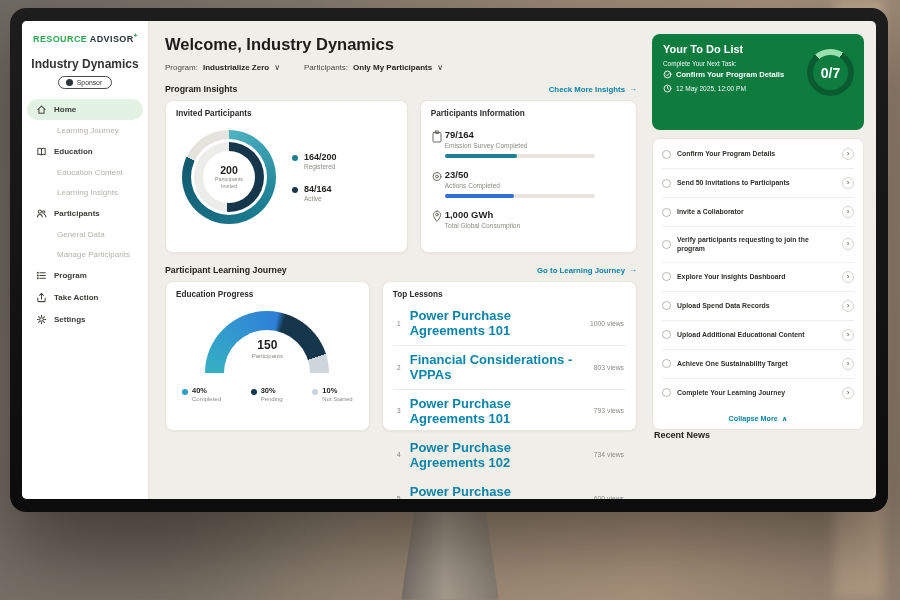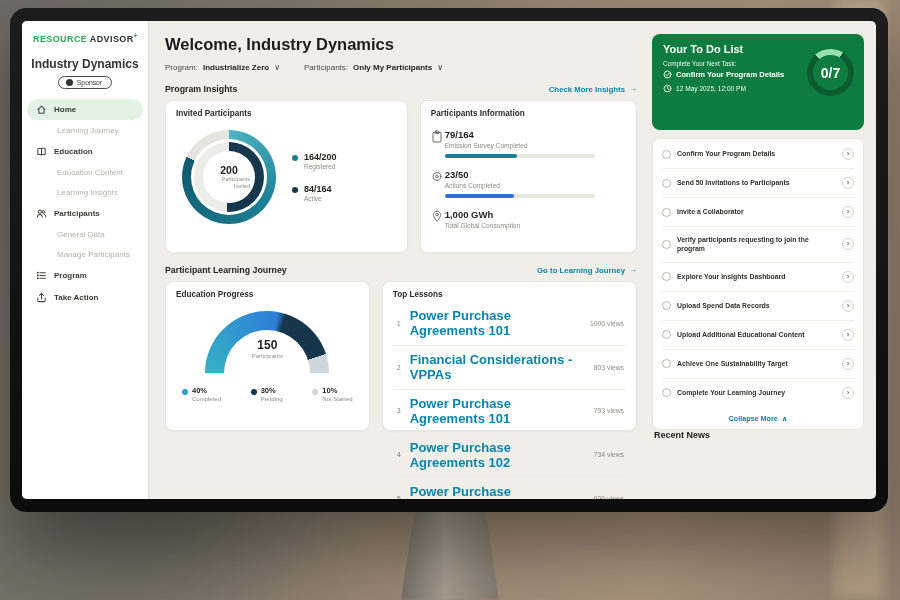--- a/index.html
+++ b/index.html
@@ -60,21 +60,21 @@
 
   .donut-row { display:flex; align-items:center; gap:16px; margin-top:12px; padding-left:6px; }
   .donut { position:relative; width:94px; height:94px; flex:none; }
   .d-outer { position:absolute; inset:0; border-radius:50%;
     background:conic-gradient(from 0deg,#4fb3c4 0%,#1d7f93 35%,#11596e 82%,#e4e3de 82% 100%); }
   .d-gap { position:absolute; inset:9px; border-radius:50%; background:#fff; }
   .d-inner { position:absolute; inset:12px; border-radius:50%;
     background:conic-gradient(from 0deg,#16374b 0 51%,#ececе8 51% 100%);
     background:conic-gradient(from 0deg,#16374b 0 51%,#ecece8 51% 100%); }
   .d-hole { position:absolute; inset:21px; border-radius:50%; background:#fff;
-    display:flex; flex-direction:column; align-items:center; justify-content:center; text-align:right; }
+    display:flex; flex-direction:column; align-items:center; justify-content:center; text-align:center; }
   .d-val { font-size:10.5px; font-weight:bold; color:#1f1f1d; }
   .d-lab { font-size:5.4px; color:#8b8b86; line-height:1.3; width:42px; }
   .legend-v { display:flex; flex-direction:column; gap:14px; }
   .li { display:flex; gap:6px; }
   .li-dot { width:6px; height:6px; border-radius:50%; margin-top:3px; flex:none; }
   .dot-teal { background:#1d7f93; } .dot-navy { background:#16374b; }
   .dot-tealblue { background:#2b9fc6; } .dot-light { background:#c9d4da; }
   .li-val { font-size:9px; font-weight:bold; color:#1f1f1d; }
   .li-lab { font-size:6.5px; color:#8b8b86; margin-top:1px; }
 
@@ -199,20 +199,27 @@
               <circle cx="2" cy="6" r=".5" fill="#45453f" stroke="none"></circle>
               <circle cx="2" cy="9" r=".5" fill="#45453f" stroke="none"></circle>
             </svg>
           <span>Program</span>
         </div>
         <div class="nav-item">
           <svg class="nav-ic" viewBox="0 0 12 12">
               <path d="M6 7.5 V1.8 M3.8 3.8 L6 1.6 L8.2 3.8 M2 6.5 v3 a1 1 0 0 0 1 1 h6 a1 1 0 0 0 1 -1 v-3"></path>
             </svg>
           <span>Take Action</span>
+        </div>
+        <div class="nav-item">
+          <svg class="nav-ic" viewBox="0 0 12 12">
+              <circle cx="6" cy="6" r="2"></circle>
+              <path d="M6 1.4 V2.7 M6 9.3 V10.6 M1.4 6 H2.7 M9.3 6 H10.6 M2.8 2.8 L3.7 3.7 M8.3 8.3 L9.2 9.2 M9.2 2.8 L8.3 3.7 M3.7 8.3 L2.8 9.2"></path>
+            </svg>
+          <span>Settings</span>
         </div>
       </div>
     </div>
 
     <div class="main">
       <div class="welcome">Welcome, Industry Dynamics</div>
 
       <div class="filters">
         <div class="filter">
           <span>Program:</span>

